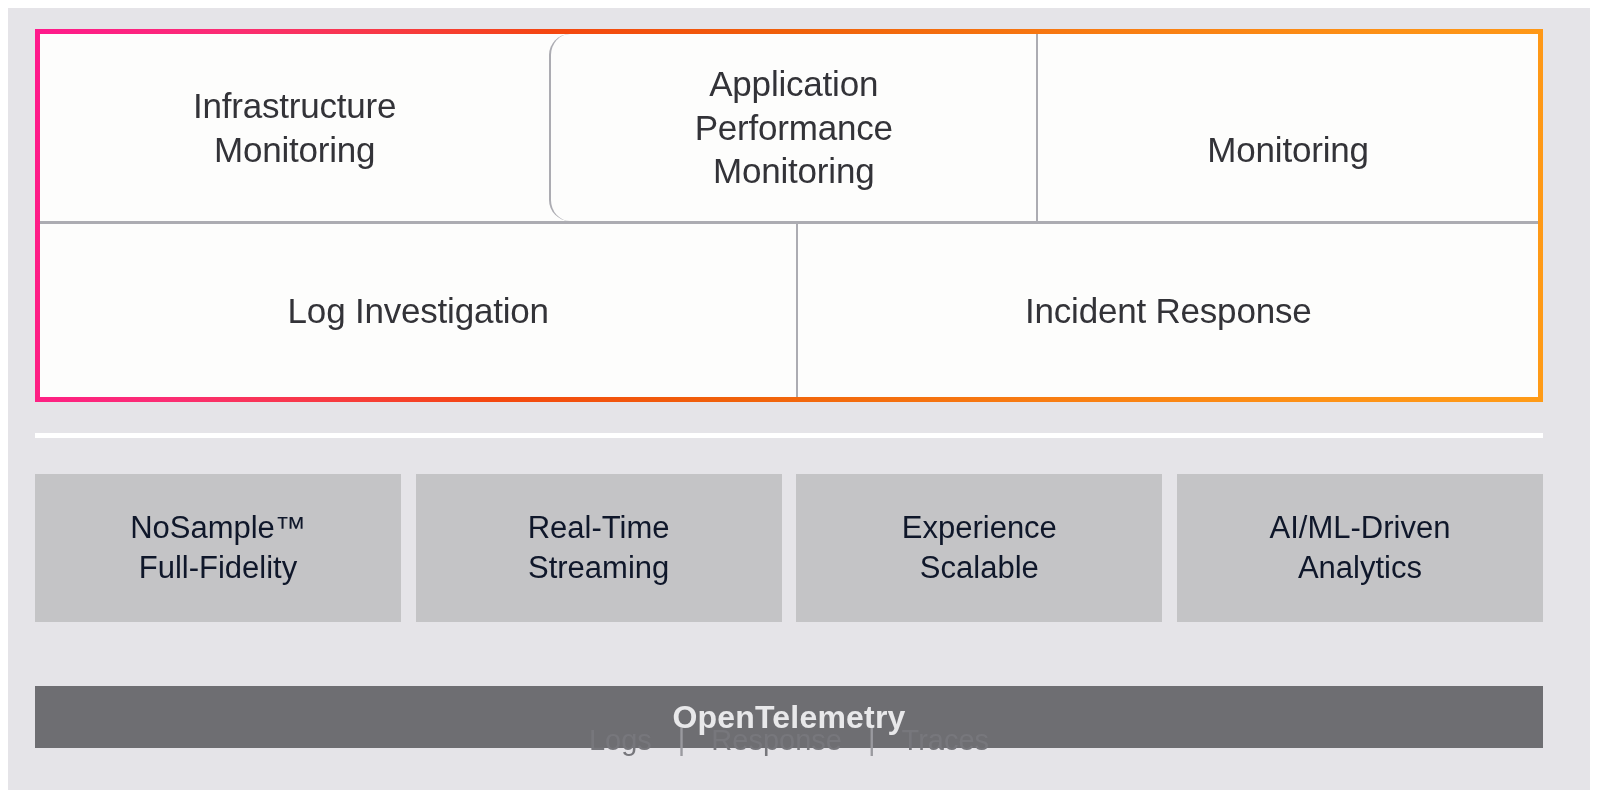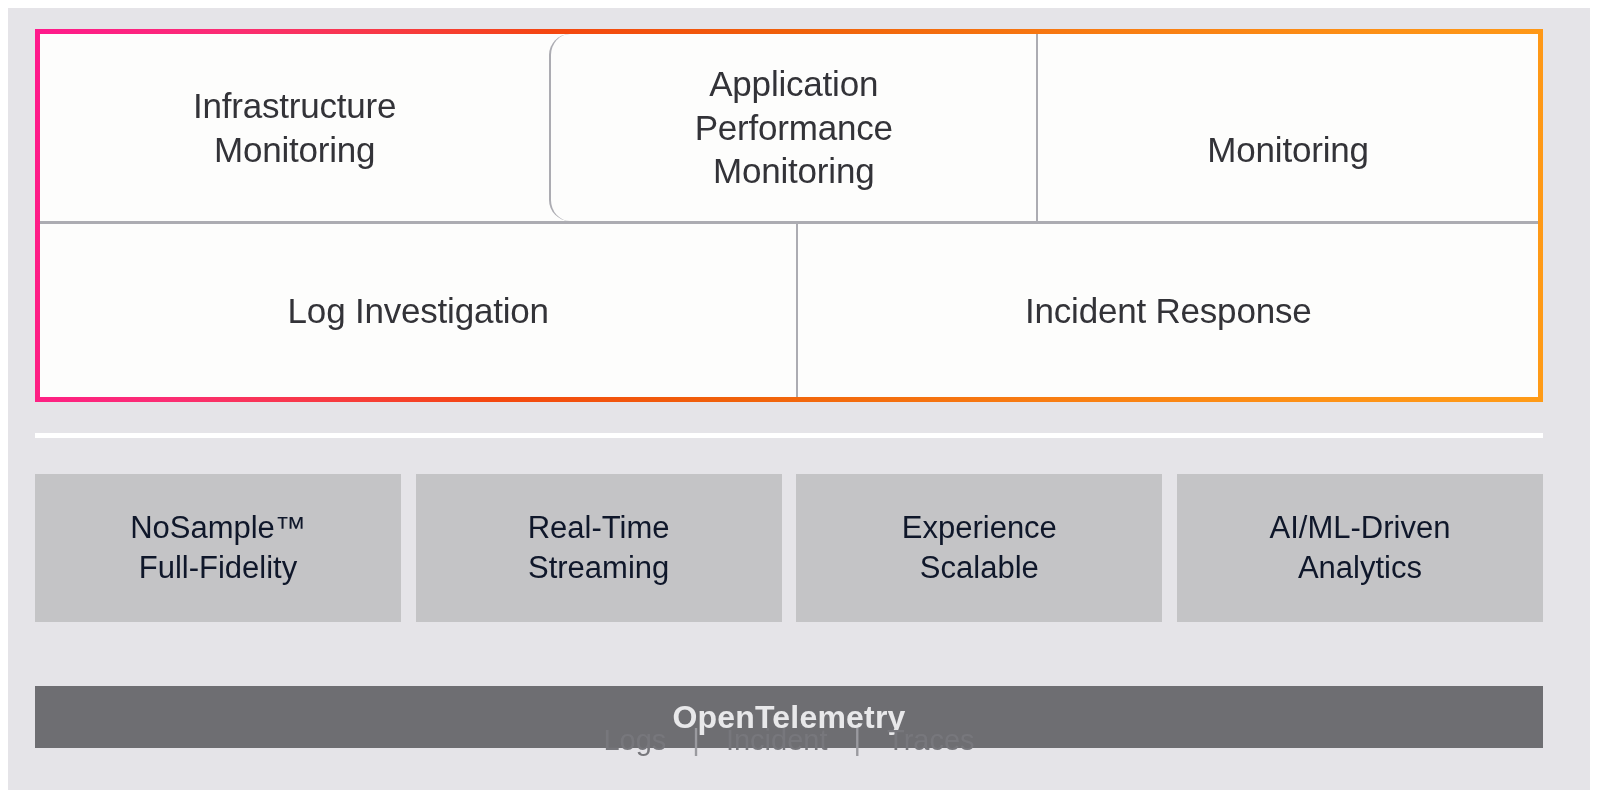--- a/index.html
+++ b/index.html
@@ -244,18 +244,18 @@
 
   </div>
 
   <div class="otel-bar">
     <span>OpenTelemetry</span>
   </div>
 
   <div class="signals">
     <span class="signal-label">Logs</span>
     <span class="signal-sep">|</span>
-    <span class="signal-label">Incident</span>
+    <span class="signal-label">Response</span>
     <span class="signal-sep">|</span>
     <span class="signal-label">Traces</span>
   </div>
 
 </div>
 
 </body></html>

